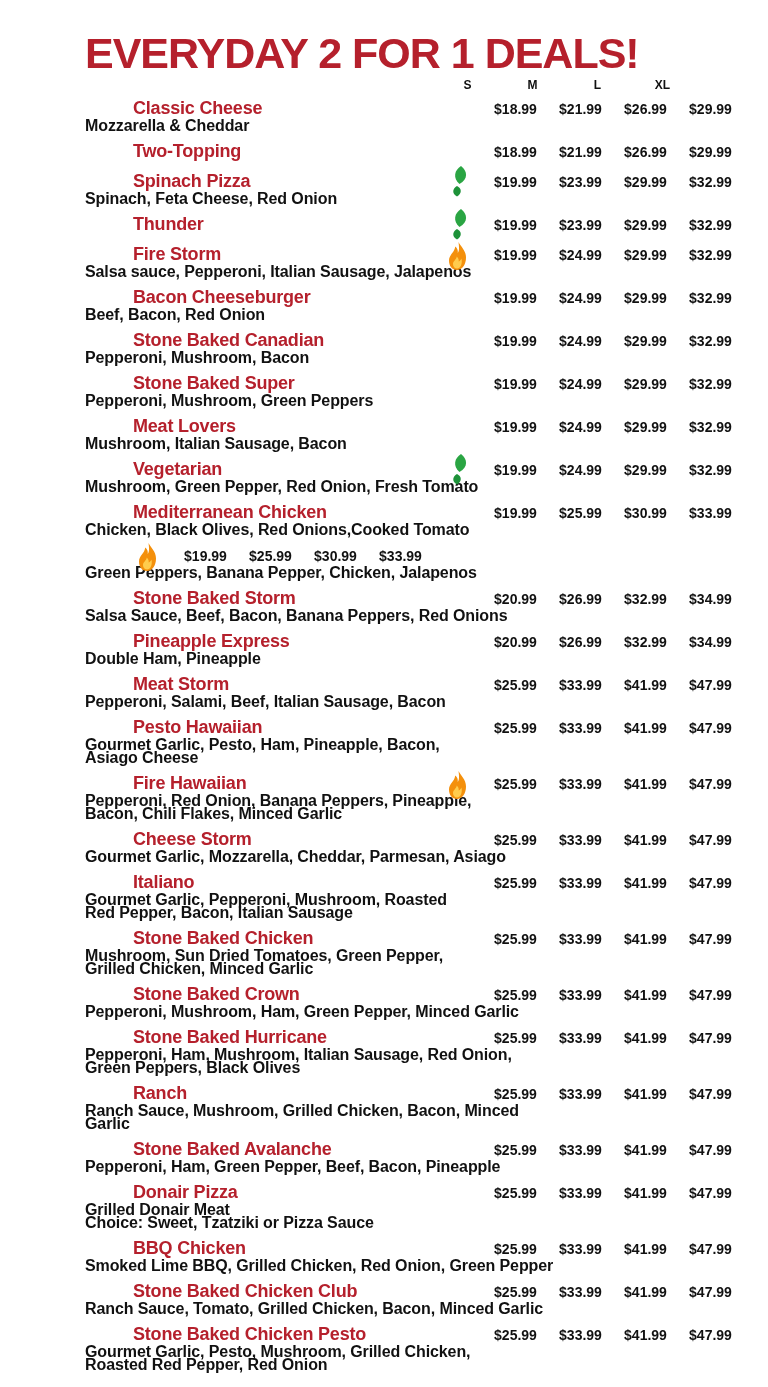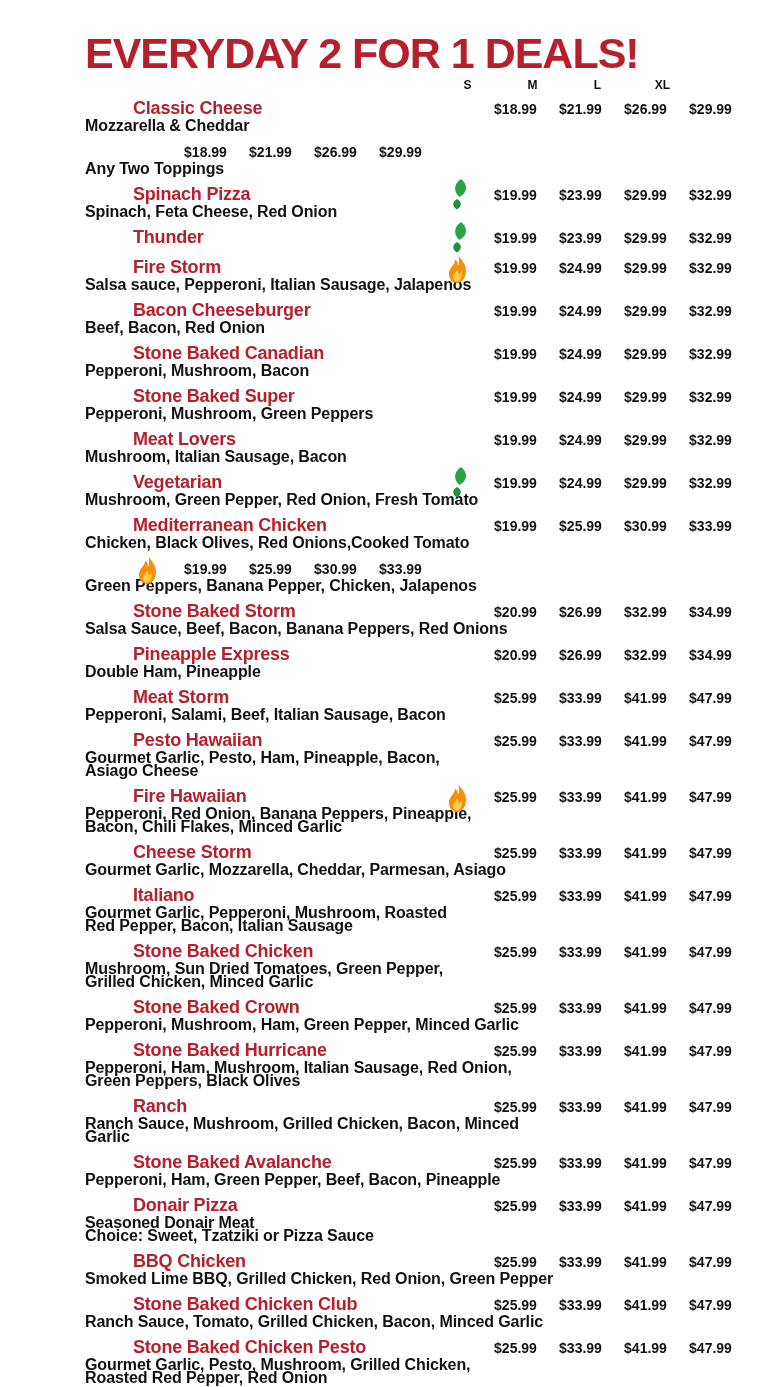--- a/index.html
+++ b/index.html
@@ -79,27 +79,27 @@
       <span class="price">$18.99</span>
       <span class="price">$21.99</span>
       <span class="price">$26.99</span>
       <span class="price">$29.99</span>
     </div>
     <div class="item-desc">Mozzarella &amp; Cheddar</div>
   </div>
 
   <div class="item">
     <div class="name-row">
+      <span class="name-cell">Two-Topping</span>
       <span class="icon-cell"></span>
       <span class="price">$18.99</span>
       <span class="price">$21.99</span>
       <span class="price">$26.99</span>
       <span class="price">$29.99</span>
     </div>
-    <div class="item-desc">Any Two Toppings</div>
   </div>
 
   <div class="item">
     <div class="name-row">
       <span class="name-cell">Spinach Pizza</span>
       <span class="icon-cell">
               <svg width="26" height="32" viewBox="0 0 26 32">
                 <path d="M14 1 C20.5 6 21.5 14 12.5 19 C5.5 13 7.5 5 14 1 Z" fill="var(--leaf-green,#2AA543)"></path>
                 <path d="M10 21 C14.5 23 15.5 28 10 31.5 C4.5 28.5 5.5 23.5 10 21 Z" fill="var(--leaf-green-dark,#1D9239)"></path>
               </svg>
@@ -394,21 +394,21 @@
 
   <div class="item">
     <div class="name-row">
       <span class="name-cell">Donair Pizza</span>
       <span class="icon-cell"></span>
       <span class="price">$25.99</span>
       <span class="price">$33.99</span>
       <span class="price">$41.99</span>
       <span class="price">$47.99</span>
     </div>
-    <div class="item-desc">Seasoned Donair Meat
+    <div class="item-desc">Grilled Donair Meat
 Choice: Sweet, Tzatziki or Pizza Sauce</div>
   </div>
 
   <div class="item">
     <div class="name-row">
       <span class="name-cell">BBQ Chicken</span>
       <span class="icon-cell"></span>
       <span class="price">$25.99</span>
       <span class="price">$33.99</span>
       <span class="price">$41.99</span>

